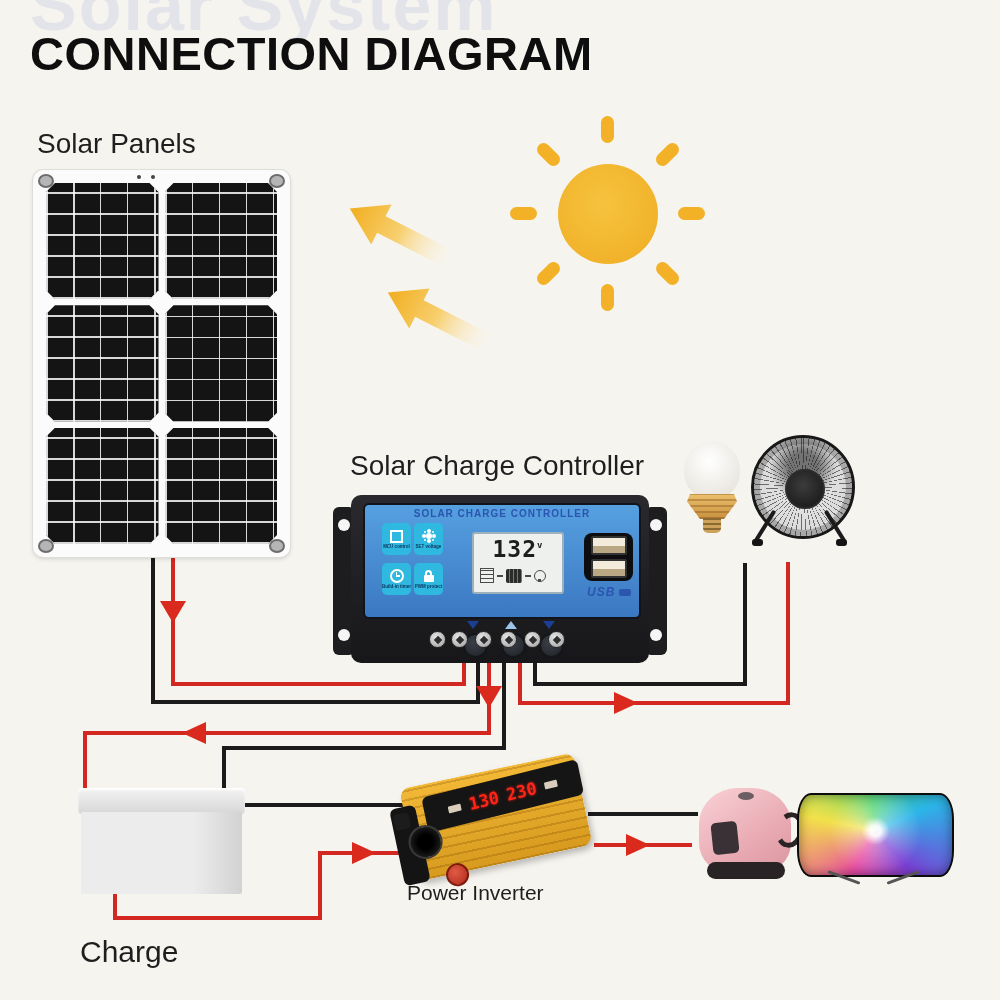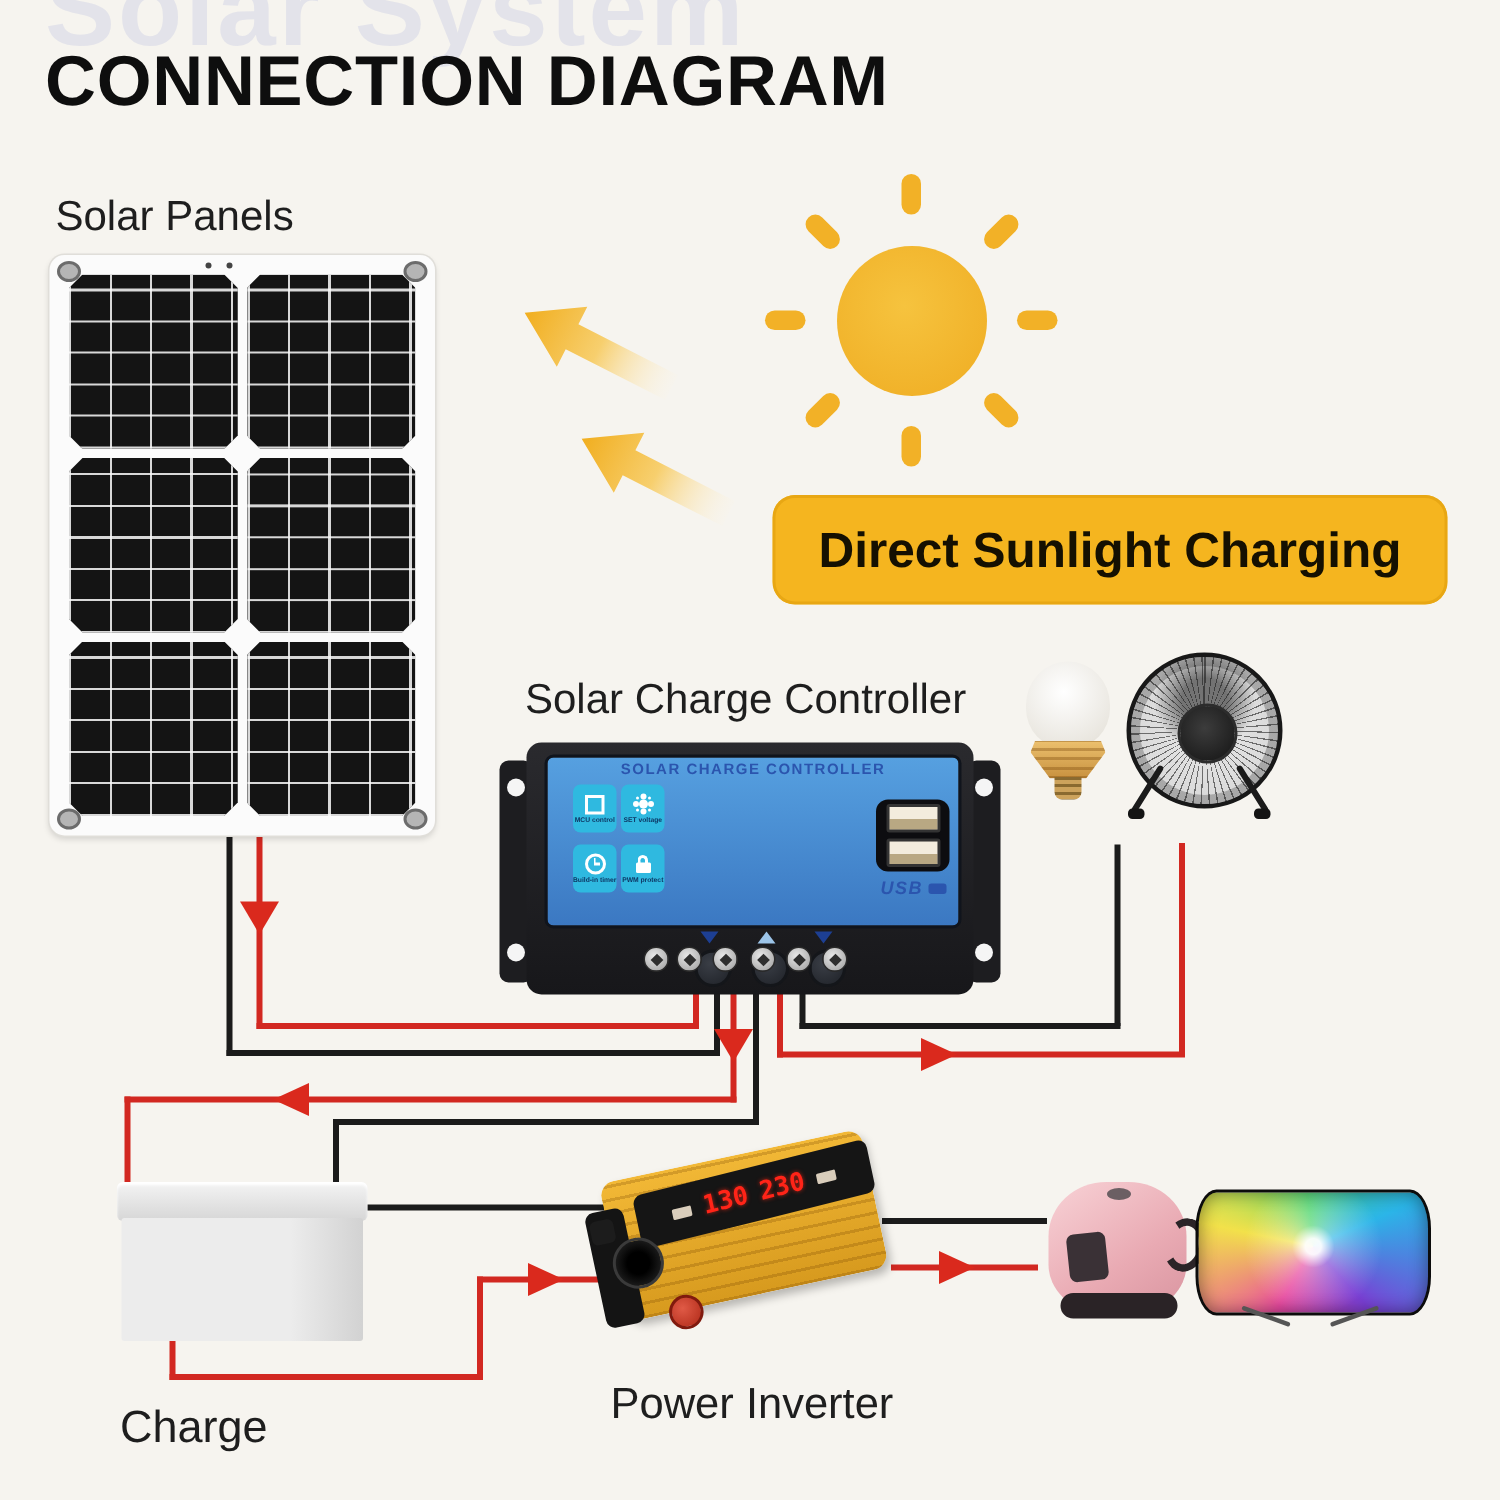--- a/index.html
+++ b/index.html
@@ -168,21 +168,21 @@
 <body>
 
 <div id="page">
 
   <div class="abs" id="watermark">Solar System</div>
   <div class="abs" id="title">CONNECTION DIAGRAM</div>
 
   <div class="abs sec-label" style="left:37px;top:128px;">Solar Panels</div>
   <div class="abs sec-label" style="left:350px;top:450px;">Solar Charge Controller</div>
   <div class="abs sec-label" style="left:80px;top:935px;font-size:30px;">Charge</div>
-  <div class="abs sec-label" style="left:407px;top:920px;font-size:29px;text-align:center;">Power Inverter</div>
+  <div class="abs sec-label" style="left:407px;top:881px;font-size:21px;text-align:center;">Power Inverter</div>
 
   <div class="abs" style="left:558px;top:164px;z-index:1;">
     <div class="sun-circle"></div>
     <div class="ray" style="left:43px;top:-48px;"></div>
     <div class="ray" style="left:43px;top:120px;"></div>
     <div class="ray" style="left:127px;top:36px;transform:rotate(90deg);"></div>
     <div class="ray" style="left:-41px;top:36px;transform:rotate(90deg);"></div>
     <div class="ray" style="left:103px;top:-23px;transform:rotate(45deg);"></div>
     <div class="ray" style="left:-16px;top:96px;transform:rotate(45deg);"></div>
     <div class="ray" style="left:103px;top:96px;transform:rotate(-45deg);"></div>
@@ -203,23 +203,20 @@
     <defs>
         <linearGradient id="sg2" x1="0" y1="0" x2="1" y2="0">
       <stop offset="0" stop-color="#f1ae1f"></stop>
           <stop offset="0.5" stop-color="#f7cf6e"></stop>
       <stop offset="1" stop-color="#fdf4e0" stop-opacity="0.1"></stop>
         </linearGradient>
       </defs>
     <path d="M2 26 L40 2 L40 16 L120 16 L120 36 L40 36 L40 50 Z" fill="url(#sg2)"></path>
   </svg>
 
-  <div class="abs" id="banner">
-    <span>Direct Sunlight Charging</span>
-  </div>
 
   <div class="w wk" style="left:151px;top:553px;width:4px;height:151px;"></div>
   <div class="w wk" style="left:151px;top:700px;width:329px;height:4px;"></div>
   <div class="w wk" style="left:476px;top:660px;width:4px;height:44px;"></div>
 
   <div class="w wr" style="left:171px;top:553px;width:4px;height:133px;"></div>
   <div class="w wr" style="left:171px;top:682px;width:295px;height:4px;"></div>
   <div class="w wr" style="left:462px;top:660px;width:4px;height:26px;"></div>
   <div class="ad" style="left:160px;top:601px;"></div>
 
@@ -305,20 +302,34 @@
         </div>
         <div class="tile" style="left:49px;top:58px;">
           <span class="tico">
               <span class="ico-lock">
                 <i></i>
               </span>
             </span>
           <span class="tlabel">PWM protect</span>
         </div>
 
+        <div id="lcd">
+          <div id="lcd-digits">
+            <span>132</span><sup>v</sup>
+          </div>
+          <div id="lcd-icons">
+            <i class="mini-panel"></i>
+            <i class="mini-dash"></i>
+            <i class="mini-batt"></i>
+            <i class="mini-dash"></i>
+            <i class="mini-bulb">
+                <i></i>
+              </i>
+          </div>
+        </div>
 
         <div id="usb-block">
           <div class="usb-slot"></div>
           <div class="usb-slot"></div>
         </div>
         <div id="usb-label">USB</div>
         <div id="usb-plug"></div>
       </div>
 
       <div class="btn-mark" style="left:116px;top:126px;border-top:8px solid #1d3f93;"></div>

